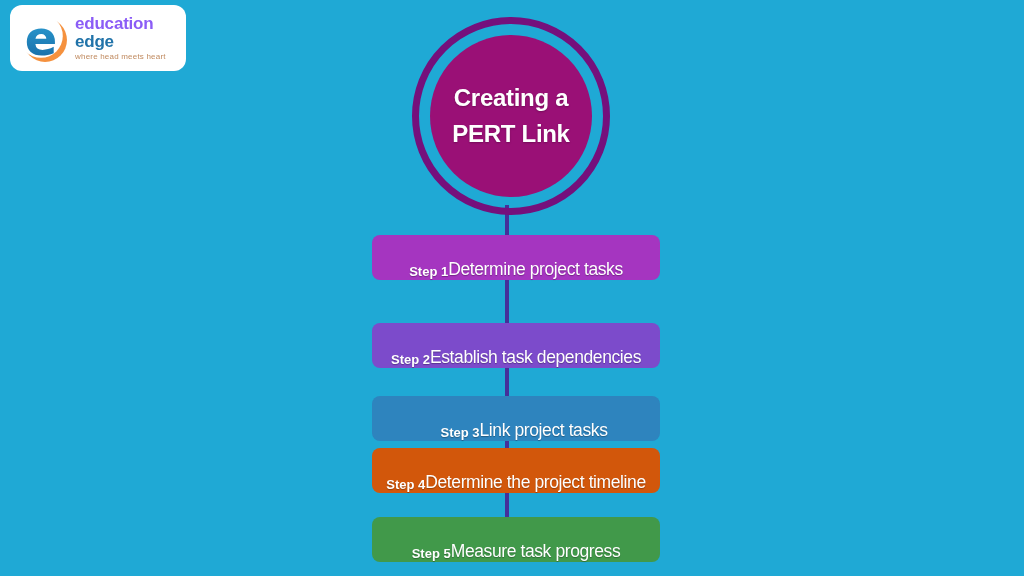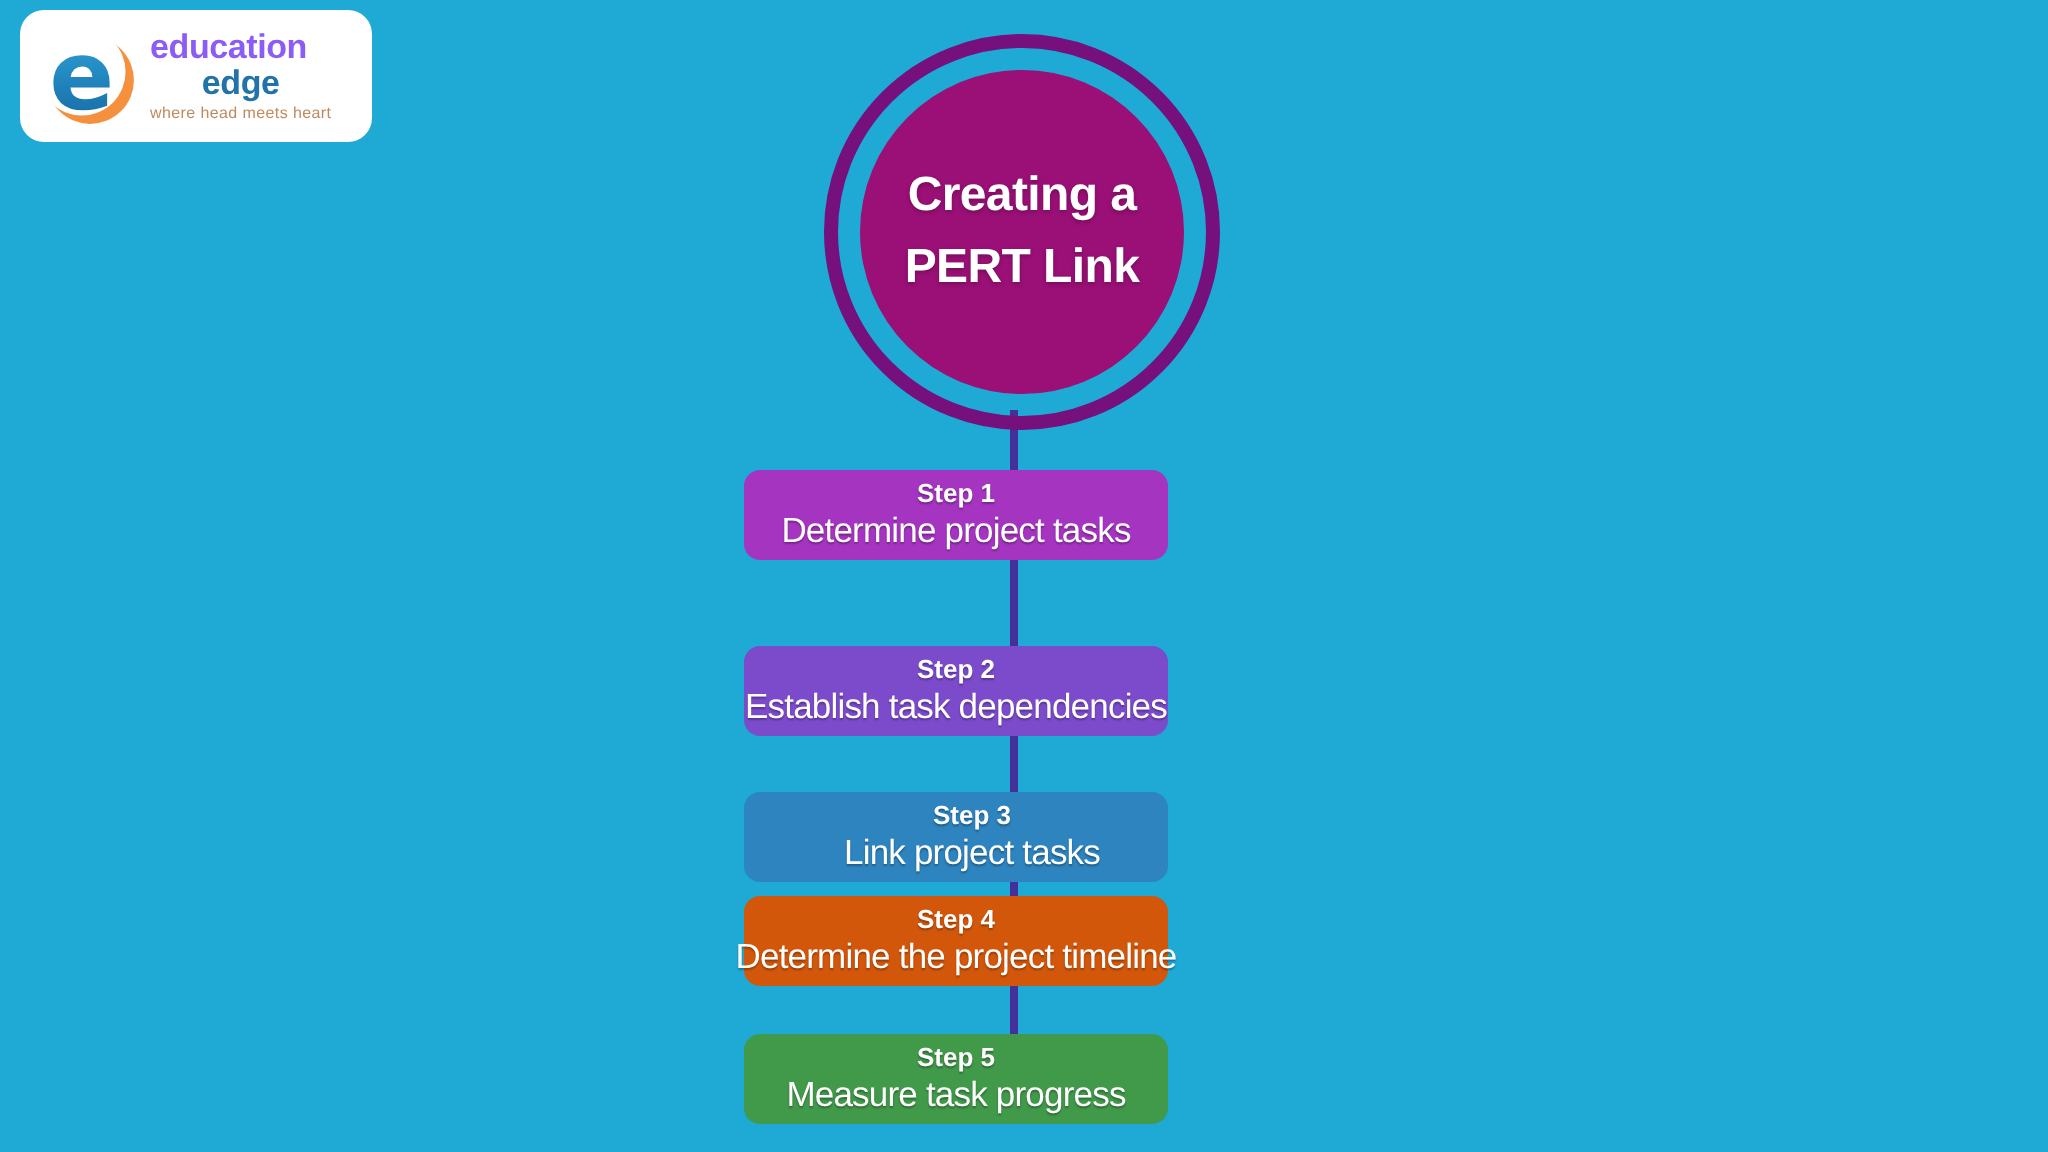--- a/index.html
+++ b/index.html
@@ -23,21 +23,21 @@
     background: #ffffff;
     border-radius: 12px;
     display: flex;
     align-items: center;
     padding-left: 8px;
     gap: 7px;
   }
   .logo-icon { width: 50px; height: 50px; flex: 0 0 auto; }
   .logo-textcol { display: flex; flex-direction: column; line-height: 1; }
   .logo-line1 { font-size: 17px; font-weight: 700; letter-spacing: -0.2px; }
-  .logo-line2 { font-size: 17px; font-weight: 700; letter-spacing: -0.2px; margin-top: 1px; text-align: center; }
+  .logo-line2 { font-size: 17px; font-weight: 700; letter-spacing: -0.2px; margin-top: 1px; }
   .logo-tagline { font-size: 8px; margin-top: 3px; letter-spacing: 0.2px; }
 
   
   .title-ring {
     position: absolute;
     left: 412px;
     top: 17px;
     width: 198px;
     height: 198px;
     border: 7px solid #75107C;
@@ -73,26 +73,26 @@
     top: 205px;
     width: 4px;
     height: 333px;
     z-index: 0;
   }
 
   
   .step-box {
     position: absolute;
     left: 372px;
-    width: 212px;
+    width: 288px;
     height: 45px;
     border-radius: 8px;
     display: flex;
-    flex-direction: column;
-    align-items: center;
+    flex-direction: row;
+    align-items: flex-end;
     justify-content: center;
     z-index: 1;
     text-align: center;
   }
   .step-box.s1 { top: 235px; }
   .step-box.s2 { top: 323px; }
   .step-box.s3 { top: 396px; padding-left: 16px; }
   .step-box.s4 { top: 448px; }
   .step-box.s5 { top: 517px; }
   .step-label {

